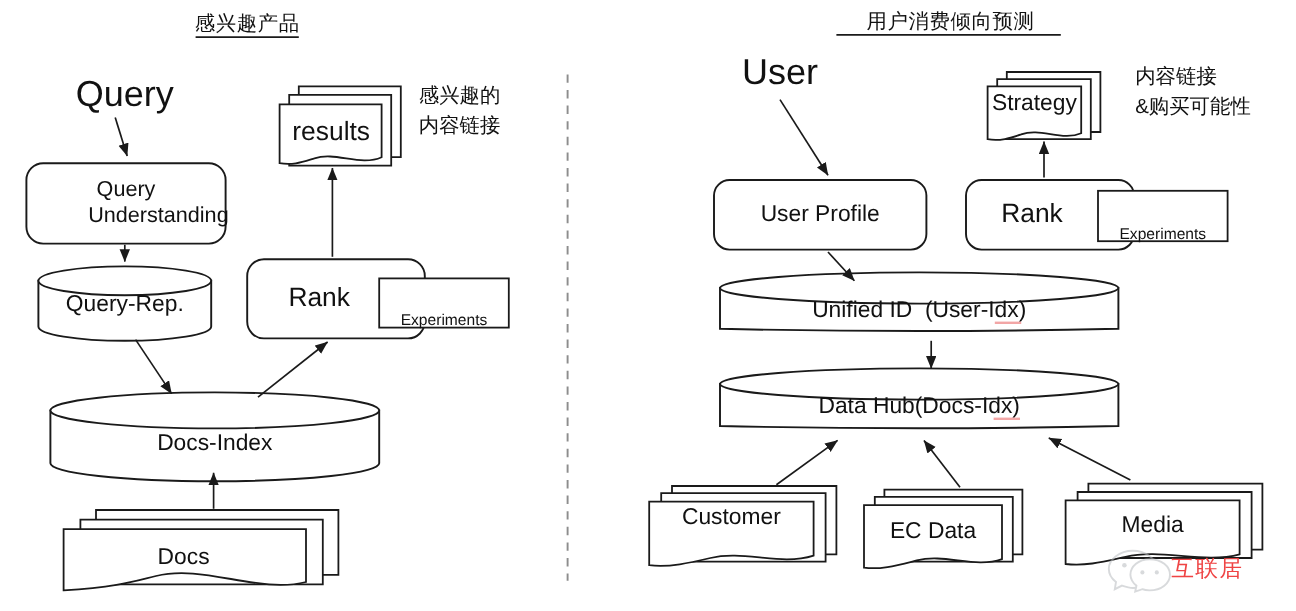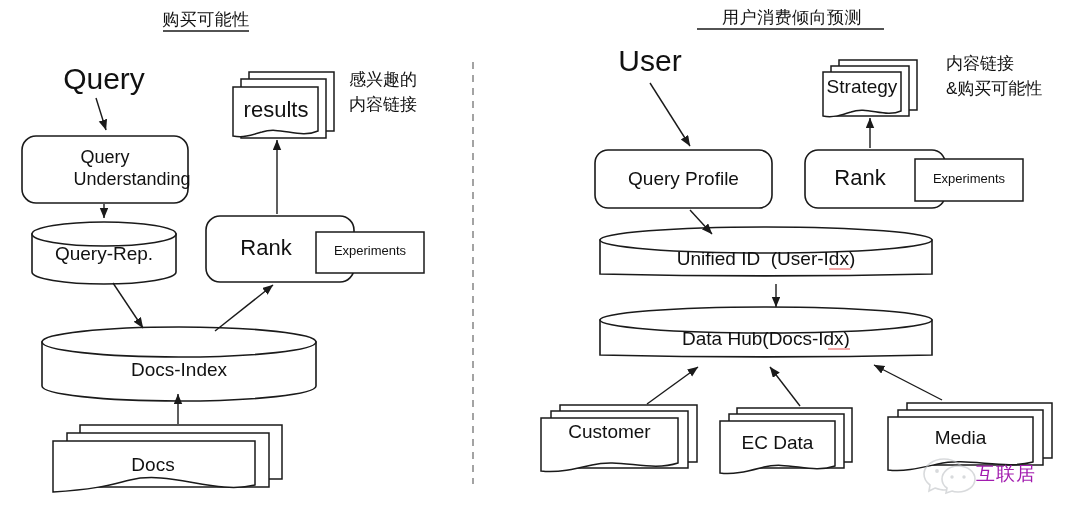--- a/index.html
+++ b/index.html
@@ -18,25 +18,25 @@
     text-align:center;
     line-height:1.12;
     color:#111;
     white-space:pre;
     pointer-events:none;
   }
   .t-title{font-size:17px;letter-spacing:.5px;}
   .t-big{font-size:30px;}
   .t-mid{font-size:18px;}
   .t-mid2{font-size:19px;}
-  .t-small{font-size:13px;}
+  .t-small{font-size:13px;margin-top:16px;}
   .t-cn{font-size:17px;line-height:1.45;text-align:left;}
   .wm{
     position:absolute;
-    color:#a21caf;
+    color:#ef4444;
     font-size:19px;
     letter-spacing:1px;
     user-select:none;
   }
   .redspell{
     position:absolute;height:2px;background:#f2a6a6;
   }
 </style>
 </head>
 <body>
@@ -155,21 +155,21 @@
                C955,490 964,483 964,474 C964,466 955,459 944,459 Z" fill="none" stroke="#b9bcc0" stroke-width="1.6"></path>
       <circle cx="937" cy="471" r="1.9" fill="#b9bcc0"></circle>
       <circle cx="951" cy="471" r="1.9" fill="#b9bcc0"></circle>
       <path d="M958,466 C949,466 942,472 942,479 C942,482 944,486 947,488 L946,493 L952,491
                C954,492 956,492 958,492 C968,492 975,486 975,479 C975,472 968,466 958,466 Z" fill="#ffffff" stroke="#b9bcc0" stroke-width="1.6"></path>
       <circle cx="952" cy="477" r="1.7" fill="#b9bcc0"></circle>
       <circle cx="964" cy="477" r="1.7" fill="#b9bcc0"></circle>
     </g>
   </svg>
 
-  <div class="lbl t-title" style="left:146px;top:10px;width:120px;">购买可能性</div>
+  <div class="lbl t-title" style="left:146px;top:10px;width:120px;">感兴趣产品</div>
   <div class="lbl t-title" style="left:692px;top:8px;width:200px;text-align:center;">用户消费倾向预测</div>
 
   <div class="lbl t-big" style="left:44px;top:62px;width:120px;">Query</div>
 
   <div class="lbl t-mid" style="left:22px;top:147px;width:166px;">Query</div>
   <div class="lbl t-mid" style="left:22px;top:169px;width:166px;margin-left:27px;">Understanding</div>
 
   <div class="lbl t-mid2" style="left:32px;top:243px;width:144px;">Query-Rep.</div>
 
   <div class="lbl t-mid2" style="left:42px;top:359px;width:274px;">Docs-Index</div>
@@ -180,21 +180,21 @@
 
   <div class="lbl t-small" style="left:316px;top:244px;width:108px;">Experiments</div>
 
   <div class="lbl t-big" style="left:233px;top:98px;width:86px;font-size:22px;">results</div>
 
   <div class="lbl t-cn" style="left:349px;top:68px;width:100px;">感兴趣的</div>
   <div class="lbl t-cn" style="left:349px;top:93px;width:100px;">内容链接</div>
 
   <div class="lbl t-big" style="left:600px;top:44px;width:100px;">User</div>
 
-  <div class="lbl t-mid2" style="left:595px;top:168px;width:177px;">Query Profile</div>
+  <div class="lbl t-mid2" style="left:595px;top:168px;width:177px;">User Profile</div>
 
   <div class="lbl t-mid2" style="left:600px;top:248px;width:332px;">Unified ID  (User-Idx)</div>
   <div class="redspell" style="left:829px;top:268px;width:22px;"></div>
 
   <div class="lbl t-mid2" style="left:600px;top:328px;width:332px;">Data Hub(Docs-Idx)</div>
   <div class="redspell" style="left:828px;top:348px;width:22px;"></div>
 
   <div class="lbl t-mid2" style="left:541px;top:421px;width:137px;">Customer</div>
 
   <div class="lbl t-mid2" style="left:720px;top:432px;width:115px;">EC Data</div>

